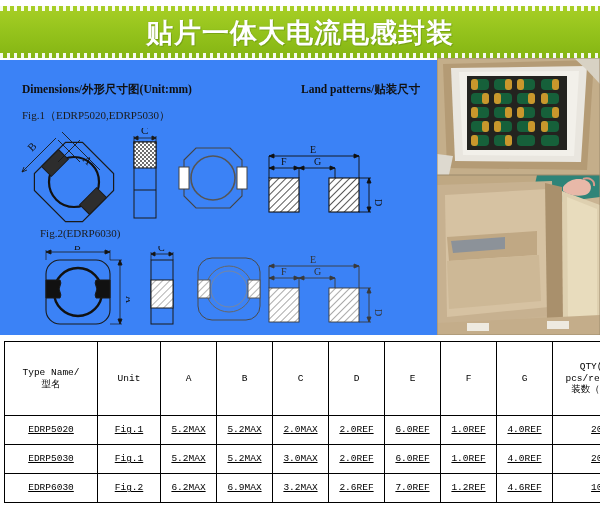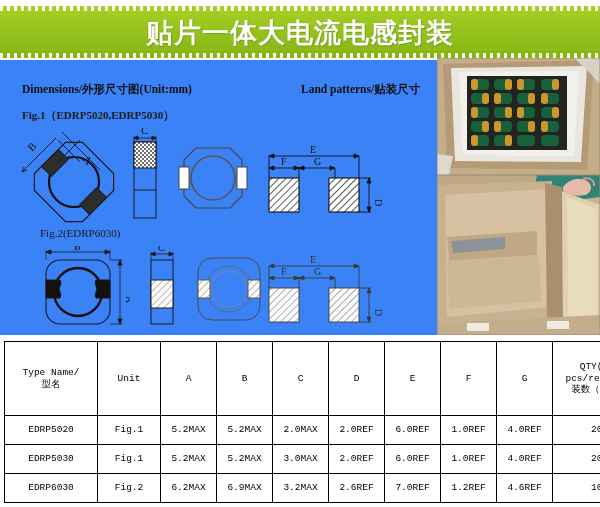--- a/index.html
+++ b/index.html
@@ -109,21 +109,21 @@
     border: 1px solid #000000;
     text-align: center;
     vertical-align: middle;
     font-family: "Liberation Mono", monospace;
     font-size: 9.5px;
     color: #000;
     padding: 0 1px;
     line-height: 1.25;
   }
   table.spec tr.hdr td { height: 74px; }
-  table.spec tr.row td { height: 29px; }
+  table.spec tr.row td { height: 29px; text-decoration: underline; }
   .c-type  { width: 93px; }
   .c-shape { width: 63px; }
   .c-dim   { width: 56px; }
   .c-qty   { width: 100px; }
   .hdr .two-line { display: block; }
 </style>
 </head>
 <body>
 
 <div id="page">
@@ -133,21 +133,21 @@
     <div class="banner-edge bot"></div>
     <div class="banner-title">贴片一体大电流电感封装</div>
   </div>
 
   <div class="drawings">
 
     <div class="sec-title" style="left:22px; top:22px;">Dimensions/外形尺寸图(Unit:mm)</div>
 
     <div class="land-title">Land patterns/贴装尺寸</div>
 
-    <div class="fig-label" style="left:22px; top:48px;font-weight:bold;">Fig.1（EDRP5020,EDRP5030）</div>
+    <div class="fig-label" style="left:22px; top:48px;">Fig.1（EDRP5020,EDRP5030）</div>
 
     <div class="fig-label" style="left:40px; top:167px;">Fig.2(EDRP6030)</div>
 
     <svg class="draw-svg" style="left:18px; top:66px;" width="112" height="104" viewBox="0 0 112 104">
       <g stroke="#1a1a1a" fill="none" stroke-width="1">
         <g transform="rotate(45 56 56)">
           <polygon points="22,34 34,22 78,22 90,34 90,78 78,90 34,90 22,78" stroke-width="1.2"></polygon>
           <circle cx="56" cy="56" r="25" stroke-width="2.2" stroke="#111"></circle>
           <rect x="22" y="44" width="14" height="24" fill="#2d2d2d"></rect>
           <rect x="76" y="44" width="14" height="24" fill="#2d2d2d"></rect>

